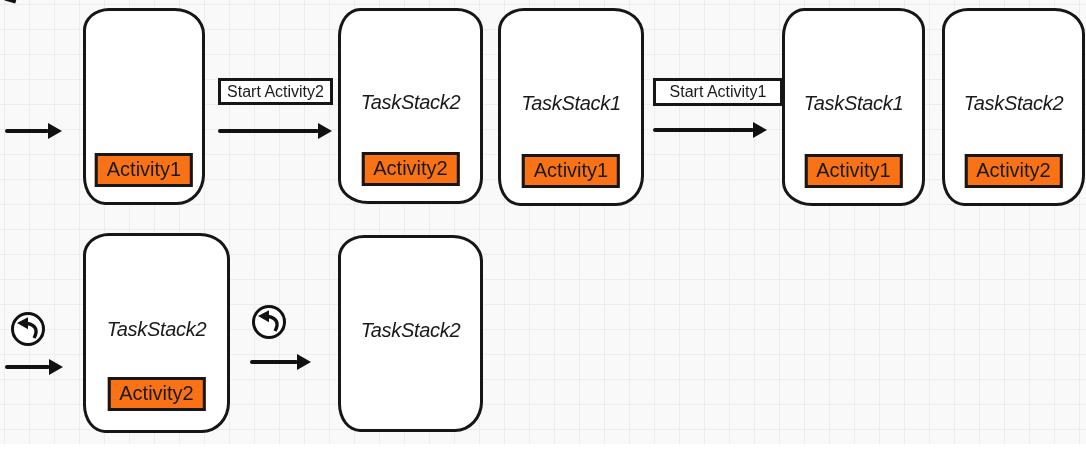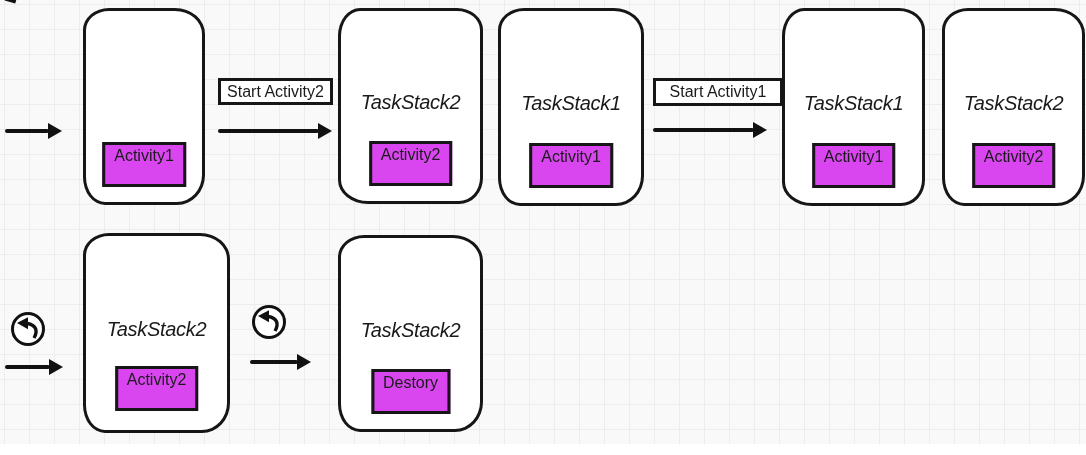--- a/index.html
+++ b/index.html
@@ -40,24 +40,24 @@
     font-size: 20px;
     letter-spacing: -0.3px;
     white-space: nowrap;
     font-style: italic;
   }
   .box-badge {
     position: absolute;
     left: 50%;
     bottom: 15px;
     transform: translateX(-50%);
-    background: #d946ef;
+    background: #f97316;
     border: 3px solid #161616;
-    padding: 2px 9px 19px 9px;
-    font-size: 16px;
+    padding: 2px 9px 3px 9px;
+    font-size: 20px;
     white-space: nowrap;
   }
   .box-badge:empty { display: none; }
   .edge-label {
     position: absolute;
     box-sizing: border-box;
     background: #ffffff;
     border: 3px solid #161616;
     font-size: 16px;
     text-align: center;
@@ -159,17 +159,16 @@
 
   <svg class="back-icon" style="left:250px; top:303px;" viewBox="0 0 38 38">
     <circle cx="19" cy="19" r="15.5" fill="#ffffff" stroke="#111111" stroke-width="3"></circle>
     <path d="M 25 28 C 29 21 27.5 15 18 13.5" fill="none" stroke="#111111" stroke-width="3.4"></path>
     <polygon points="8,13 19,7.2 19,19.2" fill="#111111"></polygon>
   </svg>
   <div class="arrow" style="left:250px; top:360px; width:48px;"></div>
 
   <div class="task-box" style="left:338px; top:235px; width:145px; height:197px;">
     <div class="box-title">TaskStack2</div>
-    <div class="box-badge">Destory</div>
   </div>
 
   <div class="bottom-band"></div>
 </div>
 
 </body></html>

